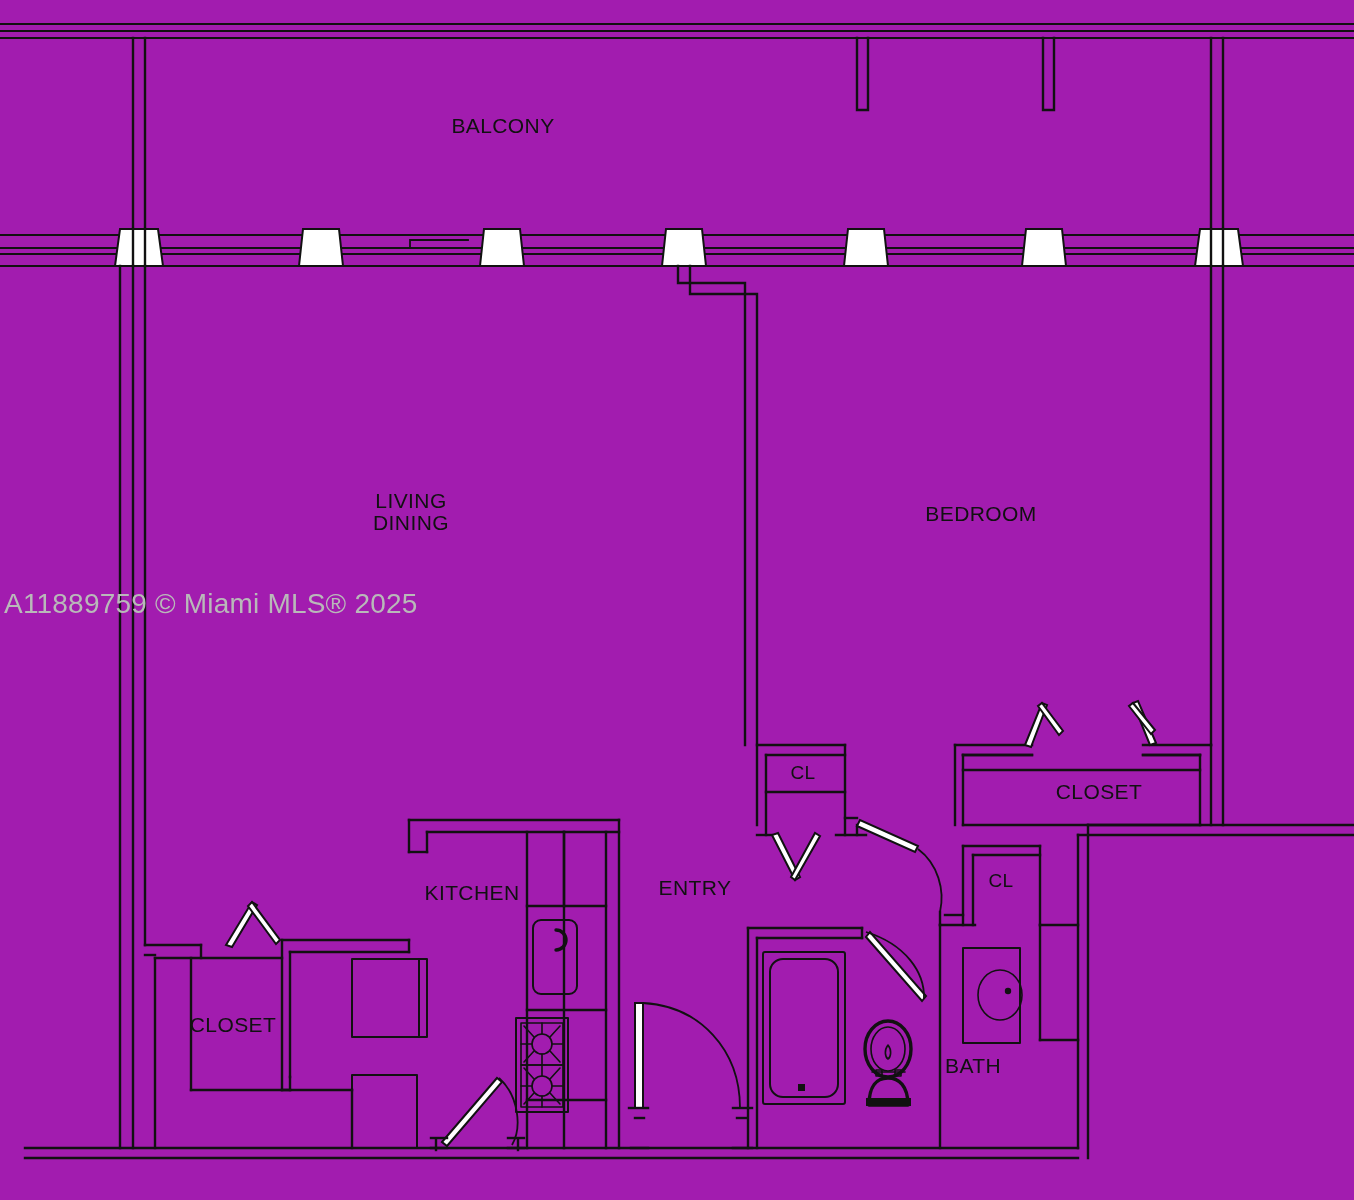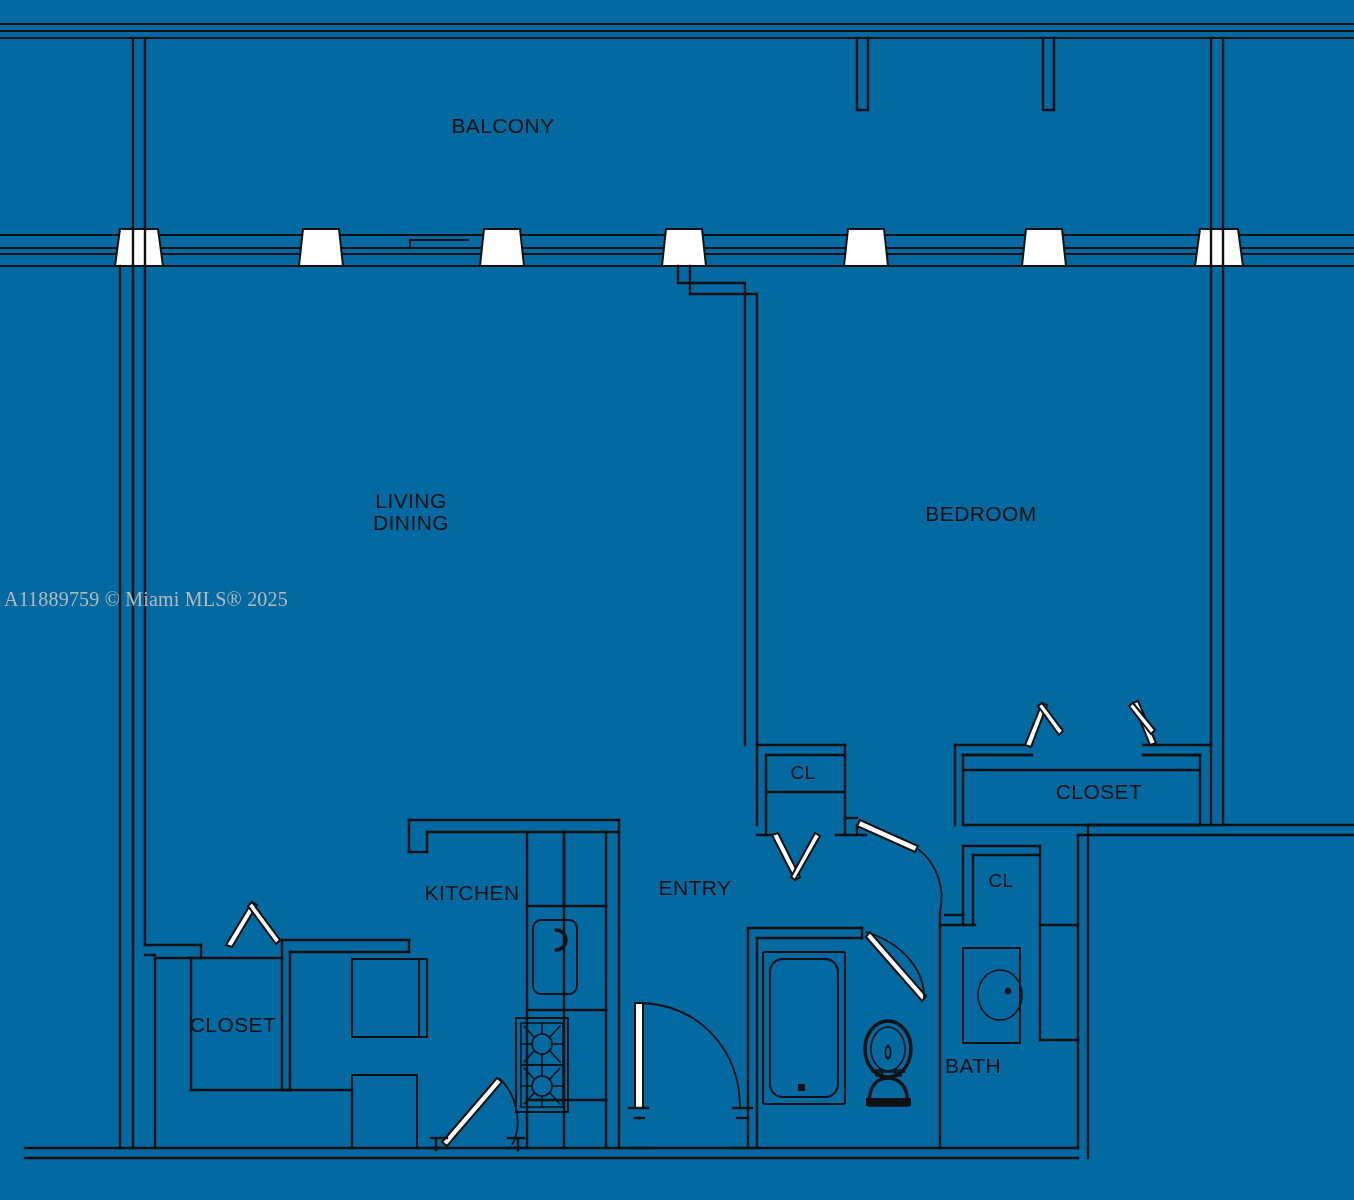--- a/index.html
+++ b/index.html
@@ -11,21 +11,21 @@
   body {
     width: 1354px;
     height: 1200px;
     overflow: hidden;
     font-family: "Liberation Sans", sans-serif;
   }
   #plan-root {
     position: relative;
     width: 1354px;
     height: 1200px;
-    background: #0369a1;
+    background: #a21caf;
   }
   svg#floorplan {
     display: block;
     width: 1354px;
     height: 1200px;
   }
   .wall {
     fill: none;
     stroke: #111111;
     stroke-width: 2.4;
@@ -93,22 +93,22 @@
     font-size: 19px;
     fill: #111111;
     letter-spacing: 0.3px;
     text-anchor: middle;
     dominant-baseline: middle;
   }
   .watermark-text {
     position: absolute;
     left: 4px;
     top: 588px;
-    font-family: Liberation Serif, serif;
-    font-size: 20px;
+    font-family: Liberation Sans, sans-serif;
+    font-size: 28px;
     color: #b9b9b9;
     letter-spacing: 0.2px;
     white-space: nowrap;
     user-select: none;
   }
 </style>
 </head>
 <body>
 
 <div id="plan-root">

